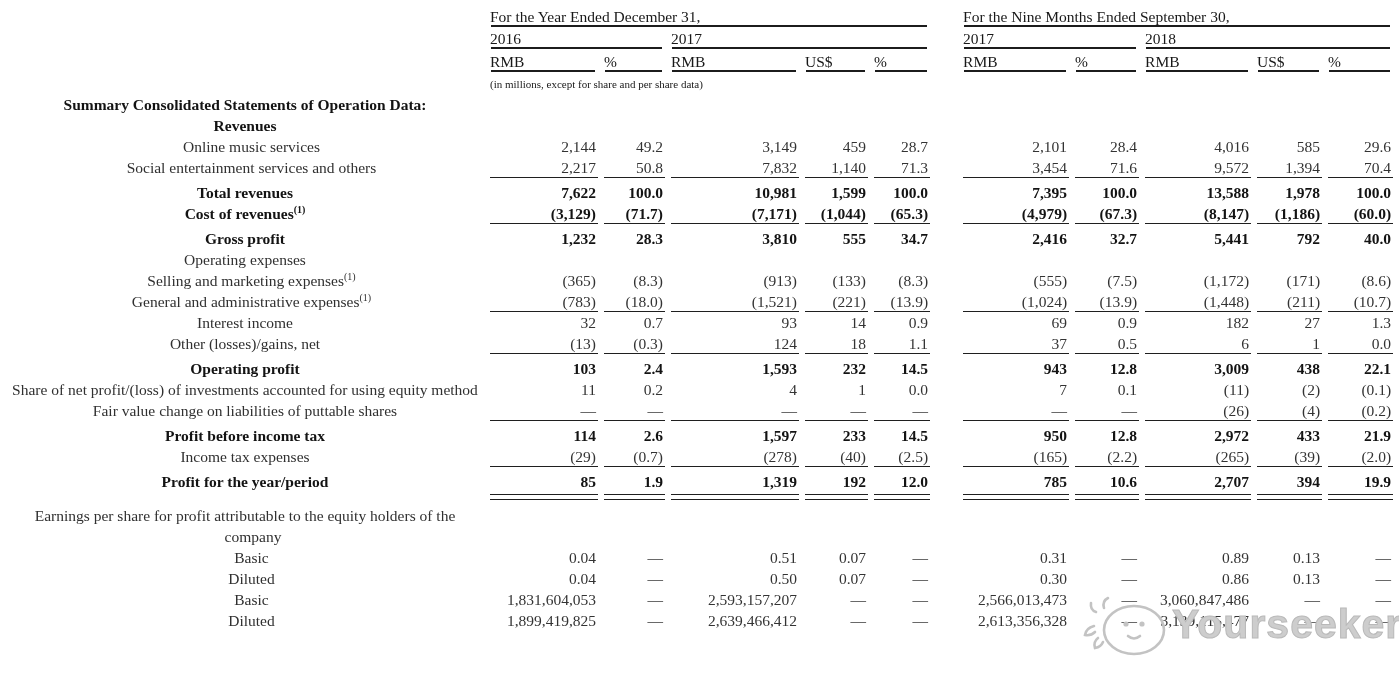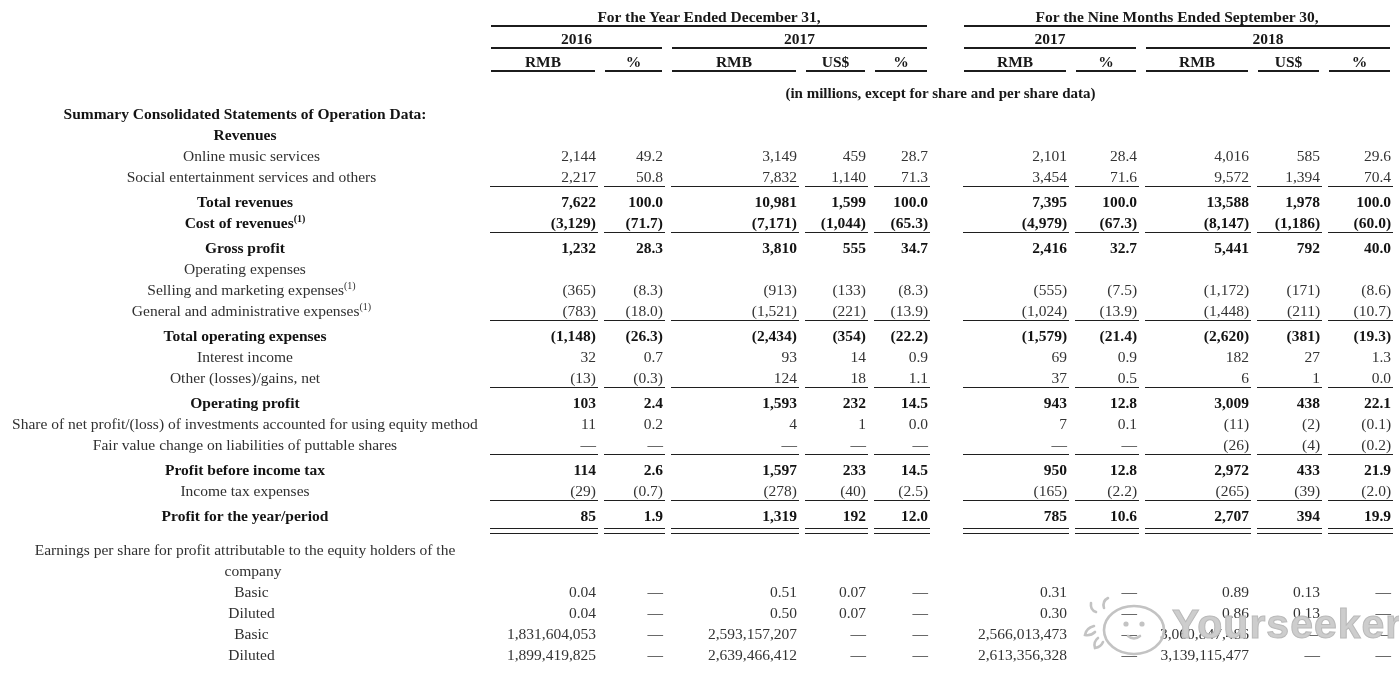--- a/index.html
+++ b/index.html
@@ -25,24 +25,24 @@
   col.c9 { width: 71px; }  col.c10 { width: 71px; }
 
   th, td {
     padding: 0 4px;
     font-size: 15.5px;
     line-height: 21px;
     vertical-align: bottom;
     position: relative;
     font-weight: normal;
   }
-  thead th { text-align: center; font-weight: bold; color: #181818; }
+  thead th { text-align: left; font-weight: normal; color: #181818; }
   thead tr.period-row th, thead tr.year-row th { line-height: 22px; }
   thead tr.unit-row th { line-height: 23px; }
-  thead th.note-cell { font-size: 15px; line-height: 20px; padding-top: 10px; }
+  thead th.note-cell { font-size: 11px; line-height: 20px; padding-top: 1px; }
 
   
   .hru::after {
     content: "";
     position: absolute;
     left: 5px; right: 5px; bottom: 1px;
     border-bottom: 2.2px solid #1c1c1c;
   }
 
   td.lbl {
@@ -288,34 +288,20 @@
           <td class="num ru">(1,521)</td>
           <td class="num ru">(221)</td>
           <td class="num ru">(13.9)</td>
           <td></td>
           <td class="num ru">(1,024)</td>
           <td class="num ru">(13.9)</td>
           <td class="num ru">(1,448)</td>
           <td class="num ru">(211)</td>
           <td class="num ru">(10.7)</td>
         </tr>
-        <tr class="gap-above">
-          <td class="lbl b"><span>Total operating expenses</span></td>
-          <td class="num b">(1,148)</td>
-          <td class="num b">(26.3)</td>
-          <td class="num b">(2,434)</td>
-          <td class="num b">(354)</td>
-          <td class="num b">(22.2)</td>
-          <td></td>
-          <td class="num b">(1,579)</td>
-          <td class="num b">(21.4)</td>
-          <td class="num b">(2,620)</td>
-          <td class="num b">(381)</td>
-          <td class="num b">(19.3)</td>
-        </tr>
         <tr>
           <td class="lbl"><span>Interest income</span></td>
           <td class="num">32</td>
           <td class="num">0.7</td>
           <td class="num">93</td>
           <td class="num">14</td>
           <td class="num">0.9</td>
           <td></td>
           <td class="num">69</td>
           <td class="num">0.9</td>

